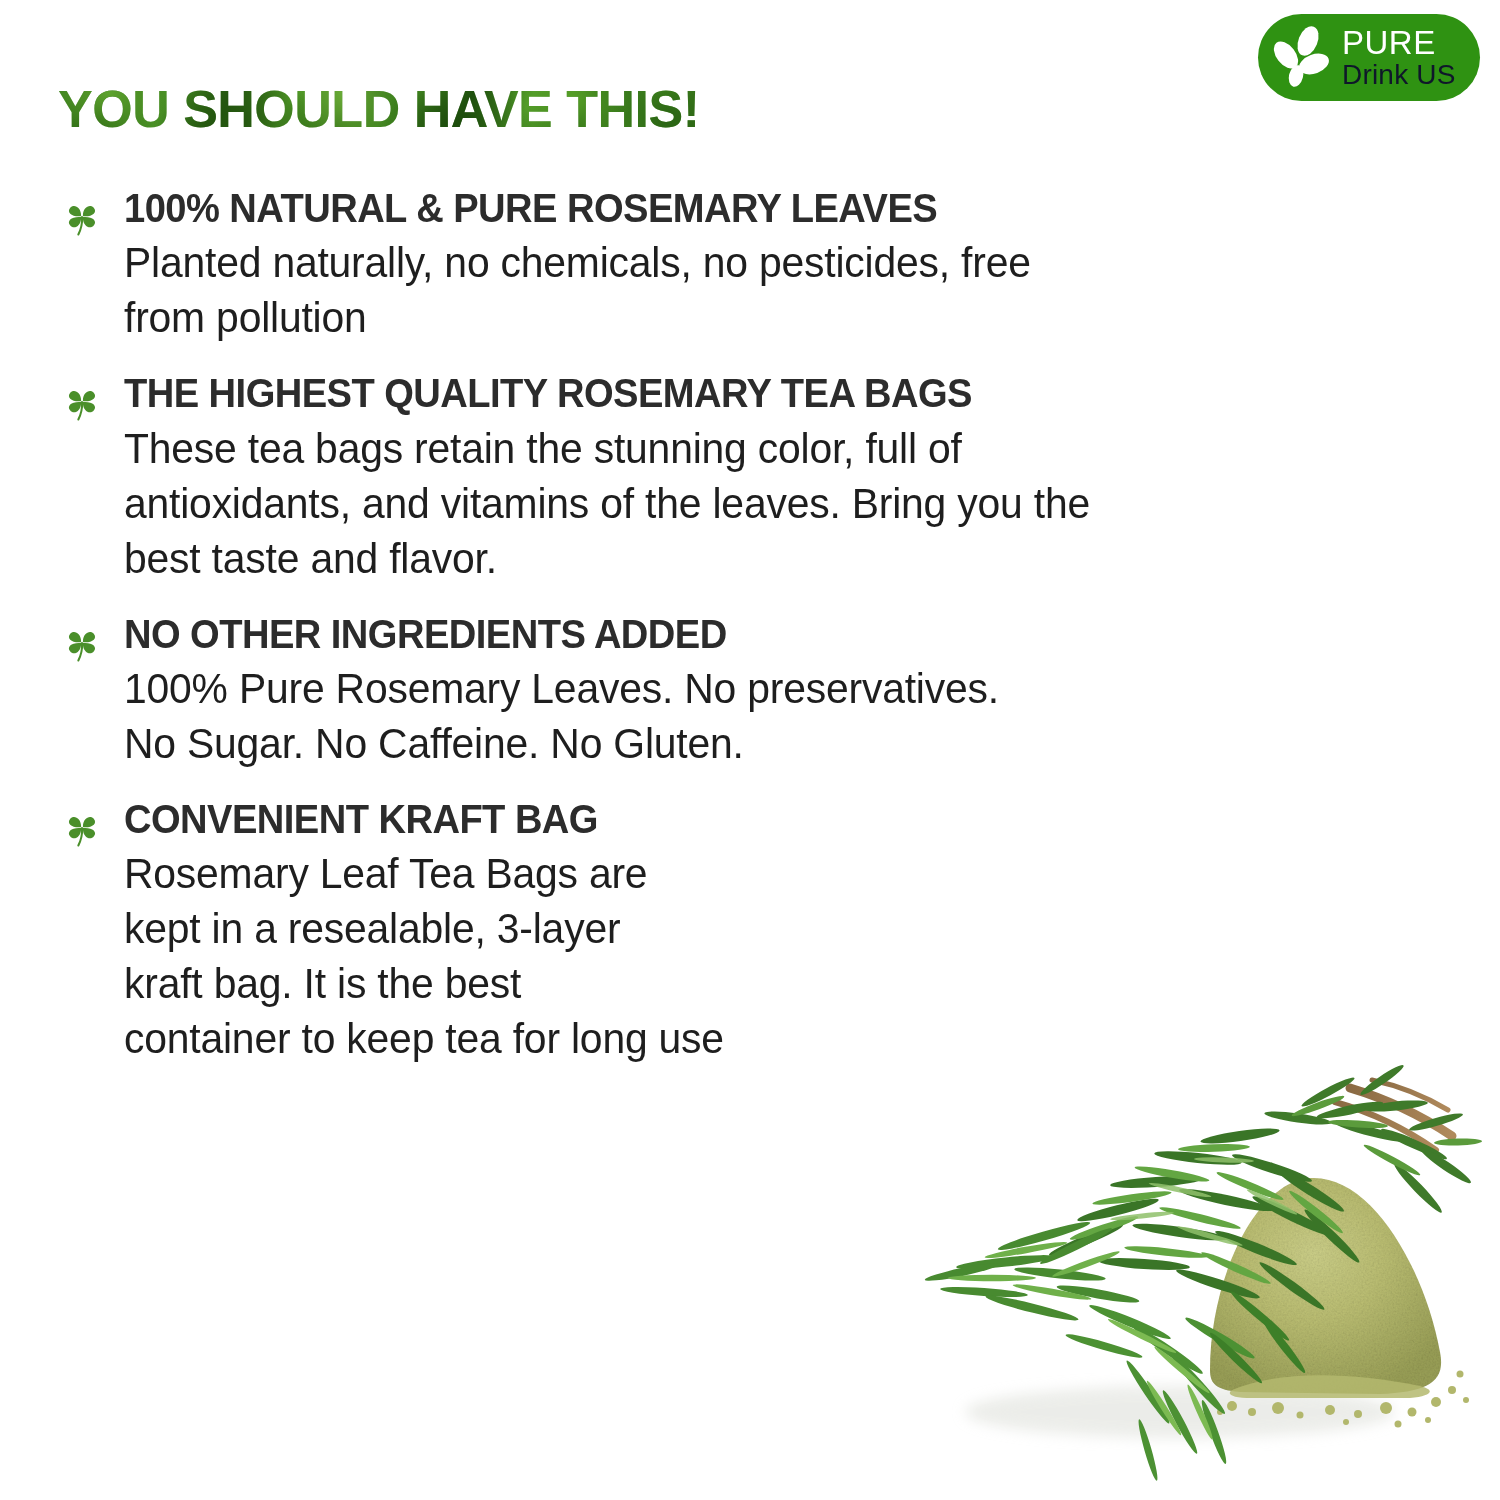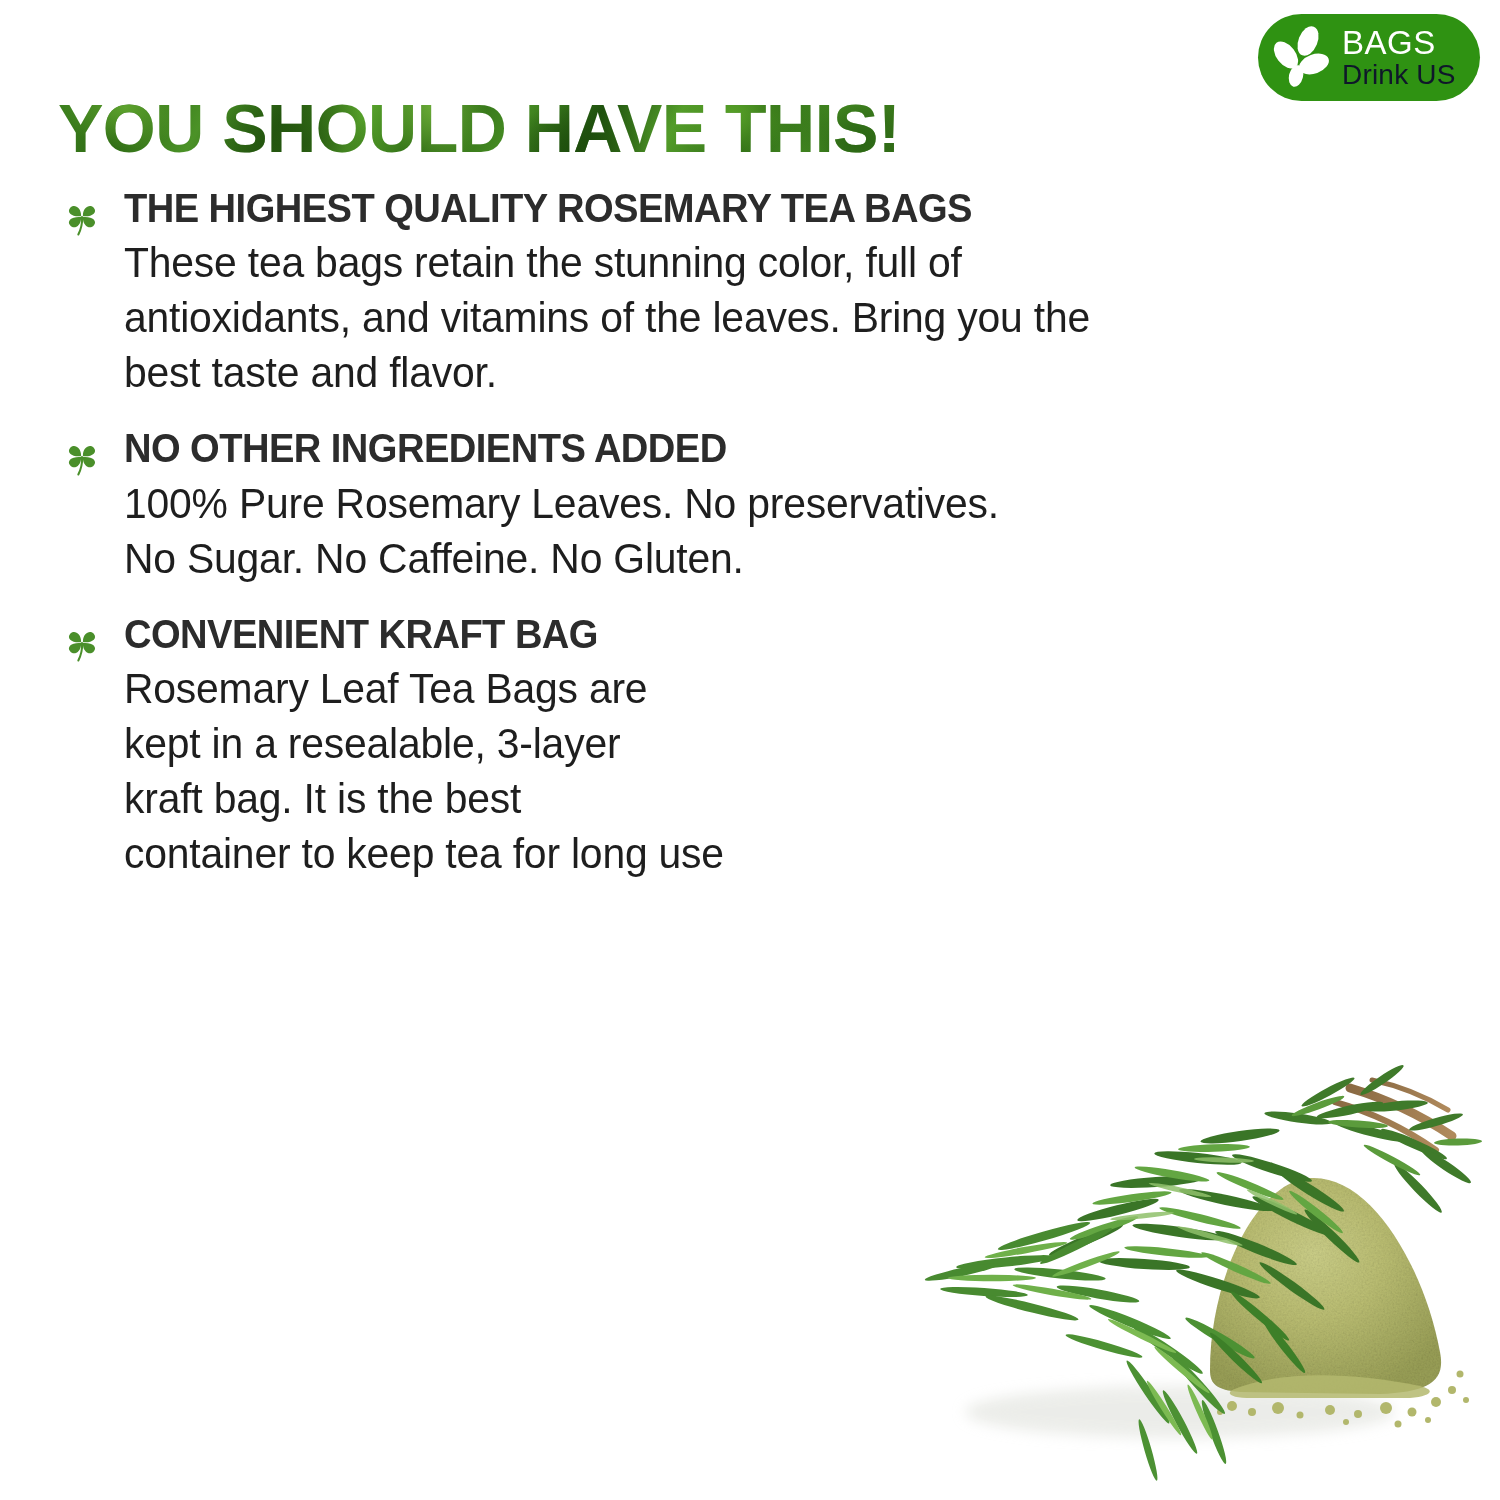--- a/index.html
+++ b/index.html
@@ -53,21 +53,21 @@
     letter-spacing: 0.2px;
     color: #0f172a;
     margin-top: 2px;
   }
 
   
   .main-title {
     position: absolute;
     left: 58px;
     top: 48px;
-    font-size: 68px;
+    font-size: 52px;
     font-weight: bold;
     letter-spacing: -0.5px;
     line-height: 1;
     font-family: "Liberation Sans", sans-serif;
     -webkit-text-stroke: 0px;
     background-color: #3c7f1c;
     background-image:
       radial-gradient(ellipse 90px 60px at 8% 20%, #5ea32e 0%, rgba(94,163,46,0) 70%),
       radial-gradient(ellipse 120px 80px at 28% 75%, #23540f 0%, rgba(35,84,15,0) 70%),
       radial-gradient(ellipse 70px 90px at 45% 15%, #6fb03a 0%, rgba(111,176,58,0) 72%),
@@ -147,29 +147,43 @@
 <div class="logo-badge">
   <svg class="logo-mark" viewBox="0 0 74 74">
     <g fill="#ffffff">
       <ellipse cx="42" cy="20" rx="9.5" ry="15.5" transform="rotate(22 42 20)"></ellipse>
       <ellipse cx="20" cy="34" rx="9.5" ry="15.5" transform="rotate(-38 20 34)"></ellipse>
       <ellipse cx="48" cy="43" rx="9.5" ry="15.5" transform="rotate(70 48 43)"></ellipse>
       <ellipse cx="30" cy="55" rx="7" ry="11" transform="rotate(14 30 55)"></ellipse>
     </g>
   </svg>
   <span class="logo-text">
-    <span class="t1">BAGS</span>
+    <span class="t1">PURE</span>
     <span class="t2">Drink US</span>
   </span>
 </div>
 
 <h1 class="main-title">YOU SHOULD HAVE THIS!</h1>
 
 <div class="features">
 
+  <div class="feature">
+    <svg class="bullet-icon" viewBox="0 0 48 48">
+      <g fill="#4a8f2a">
+        <path d="M23 21 C23 12, 15 8, 11 13 C7 18, 13 23, 23 22 Z"></path>
+        <path d="M25 21 C25 12, 33 8, 37 13 C41 18, 35 23, 25 22 Z"></path>
+        <path d="M23 24 C23 33, 15 37, 11 32 C7 27, 13 22, 23 23 Z"></path>
+        <path d="M25 24 C25 33, 33 37, 37 32 C41 27, 35 22, 25 23 Z"></path>
+      </g>
+      <path d="M24 23 C24.5 30, 23 36, 20 42" stroke="#4a8f2a" stroke-width="2.2" fill="none" stroke-linecap="round"></path>
+    </svg>
+    <div class="feature-heading">100% NATURAL &amp; PURE ROSEMARY LEAVES</div>
+    <div class="feature-body">Planted naturally, no chemicals, no pesticides, free
+from pollution</div>
+  </div>
 
 
   <div class="feature">
     <svg class="bullet-icon" viewBox="0 0 48 48">
       <g fill="#4a8f2a">
         <path d="M23 21 C23 12, 15 8, 11 13 C7 18, 13 23, 23 22 Z"></path>
         <path d="M25 21 C25 12, 33 8, 37 13 C41 18, 35 23, 25 22 Z"></path>
         <path d="M23 24 C23 33, 15 37, 11 32 C7 27, 13 22, 23 23 Z"></path>
         <path d="M25 24 C25 33, 33 37, 37 32 C41 27, 35 22, 25 23 Z"></path>
       </g>

